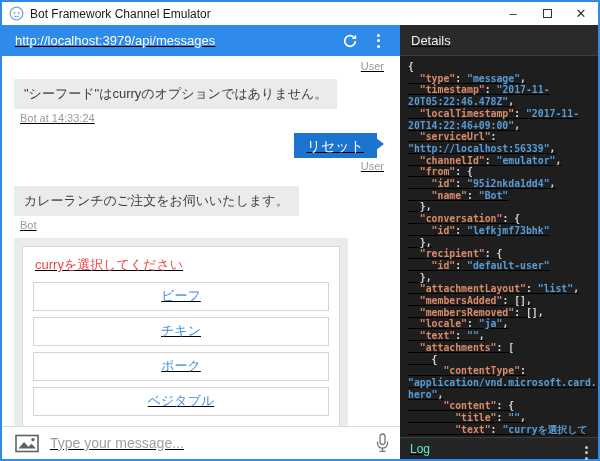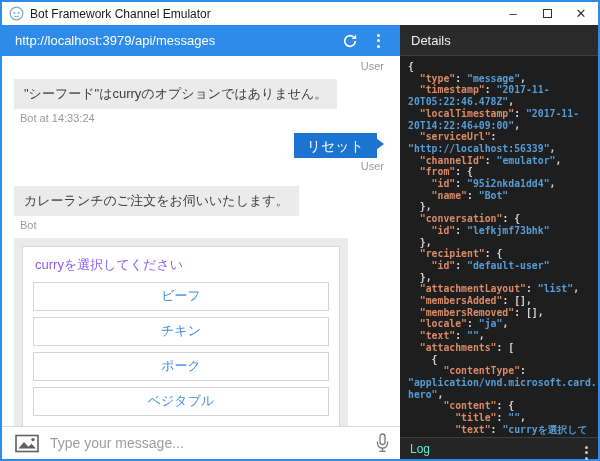--- a/index.html
+++ b/index.html
@@ -11,21 +11,21 @@
   
   .titlebar { height:23px; background:#fff; display:flex; align-items:center; flex:0 0 auto;justify-content:flex-end; }
   .app-icon { margin:0 6px 0 7px; display:flex; }
   .title-text { font-size:12px; color:#1a1a1a; }
   .tb-spacer { flex:1; }
   .tb-btn { width:34px; height:23px; display:flex; align-items:center; justify-content:center;
     color:#333; font-size:13px; cursor:default; }
   .max-box { width:9px; height:9px; border:1.3px solid #333; display:inline-block; }
 
   
-  .main { flex:1; display:flex; min-height:0; }
+  .main { flex:1; display:flex; min-height:0;text-decoration:underline; }
   .left { width:398px; flex:0 0 auto; display:flex; flex-direction:column; background:#fff; min-height:0; }
   .right { flex:1; background:#1E1E1E; display:flex; flex-direction:column; min-width:0; min-height:0; }
 
   
   .addressbar { height:31px; background:#2E8BE9; display:flex; align-items:center;
     padding:0 8px 0 13px; flex:0 0 auto; }
   .url { color:#fff; font-size:13px; flex:1; white-space:nowrap; overflow:hidden; }
   .icon-btn { width:28px; height:28px; display:flex; align-items:center; justify-content:center; }
   .vdots { display:inline-flex; flex-direction:column; gap:2.5px; }
   .vdots i { width:3px; height:3px; border-radius:50%; background:#fff; }
@@ -40,21 +40,21 @@
   .msg1 { margin-top:7px; }
   .msg2 { margin-top:14px; }
   .user-row { display:flex; justify-content:flex-end; margin-top:9px; padding-right:7px; }
   .bubble-user { position:relative; background:#1B75D0; color:#fff; font-size:14px;
     padding:5px 13px 2px; }
   .bubble-user::after { content:""; position:absolute; right:-7px; top:5px;
     border-top:6px solid transparent; border-bottom:6px solid transparent;
     border-left:8px solid #1B75D0; }
   .card-wrap { margin-top:7px; background:#EBEBEB; padding:8px; width:334px; }
   .hero-card { background:#fff; border:1px solid #D8D8D8; padding:9px 10px 10px; }
-  .hero-title { color:#8b5cf6; font-size:13px; margin:0 0 8px 2px; }
+  .hero-title { color:#ef4444; font-size:13px; margin:0 0 8px 2px; }
   .hero-btn { border:1px solid #D4D4D4; background:#fff; color:#3E8EDE; text-align:center;
     font-size:13px; padding:4px 0 5px; margin-top:6px; cursor:pointer; }
   .hero-btn:first-of-type { margin-top:0; }
 
   
   .composer { height:33px; flex:0 0 auto; border-top:1px solid #DCDCDC; display:flex;
     align-items:center; padding:0 10px 0 13px; background:#fff; }
   .composer input { flex:1; border:none; outline:none; font-size:14px; color:#333;
     margin-left:11px; font-family:"Liberation Sans", sans-serif; }
   .composer input::placeholder { color:#9E9E9E; }

